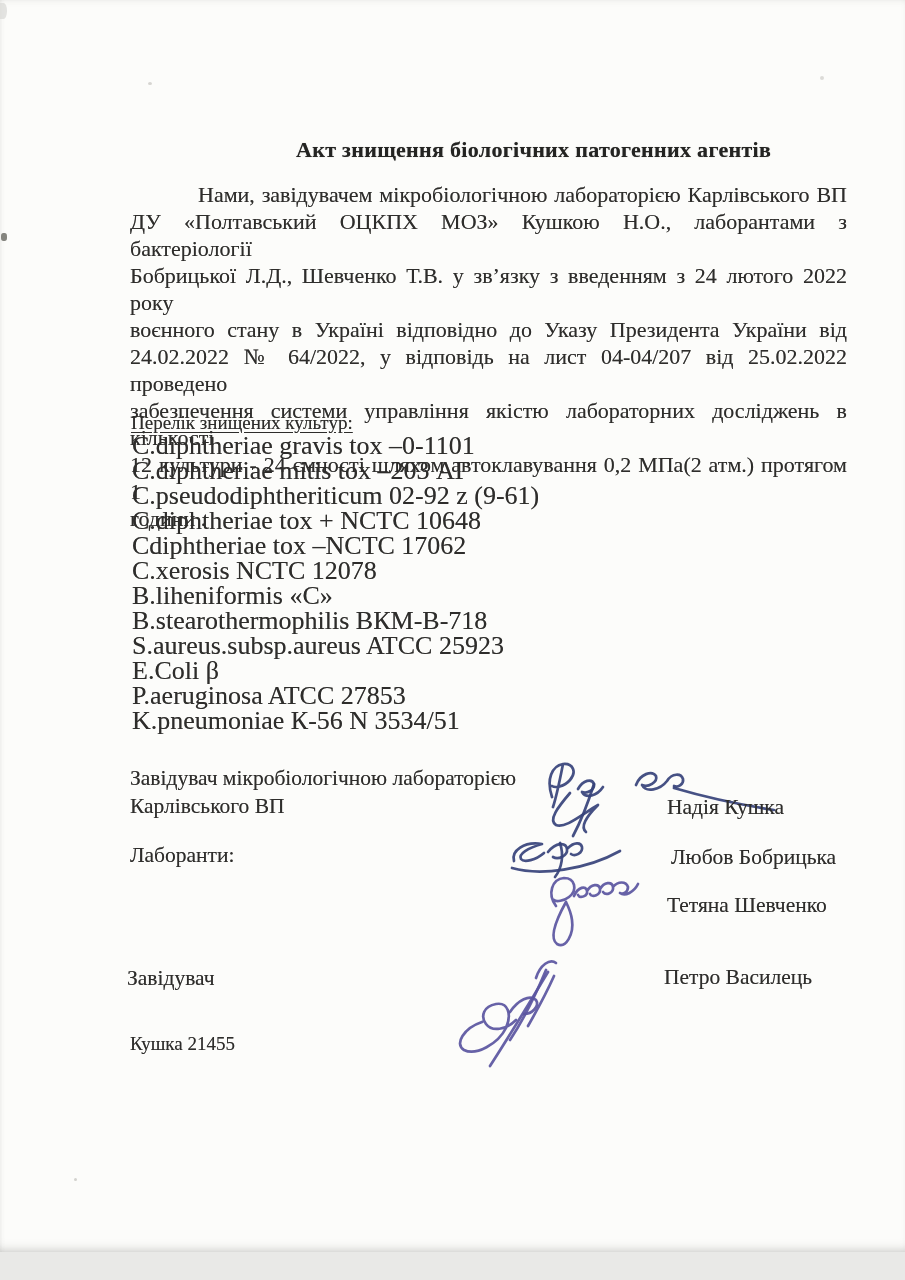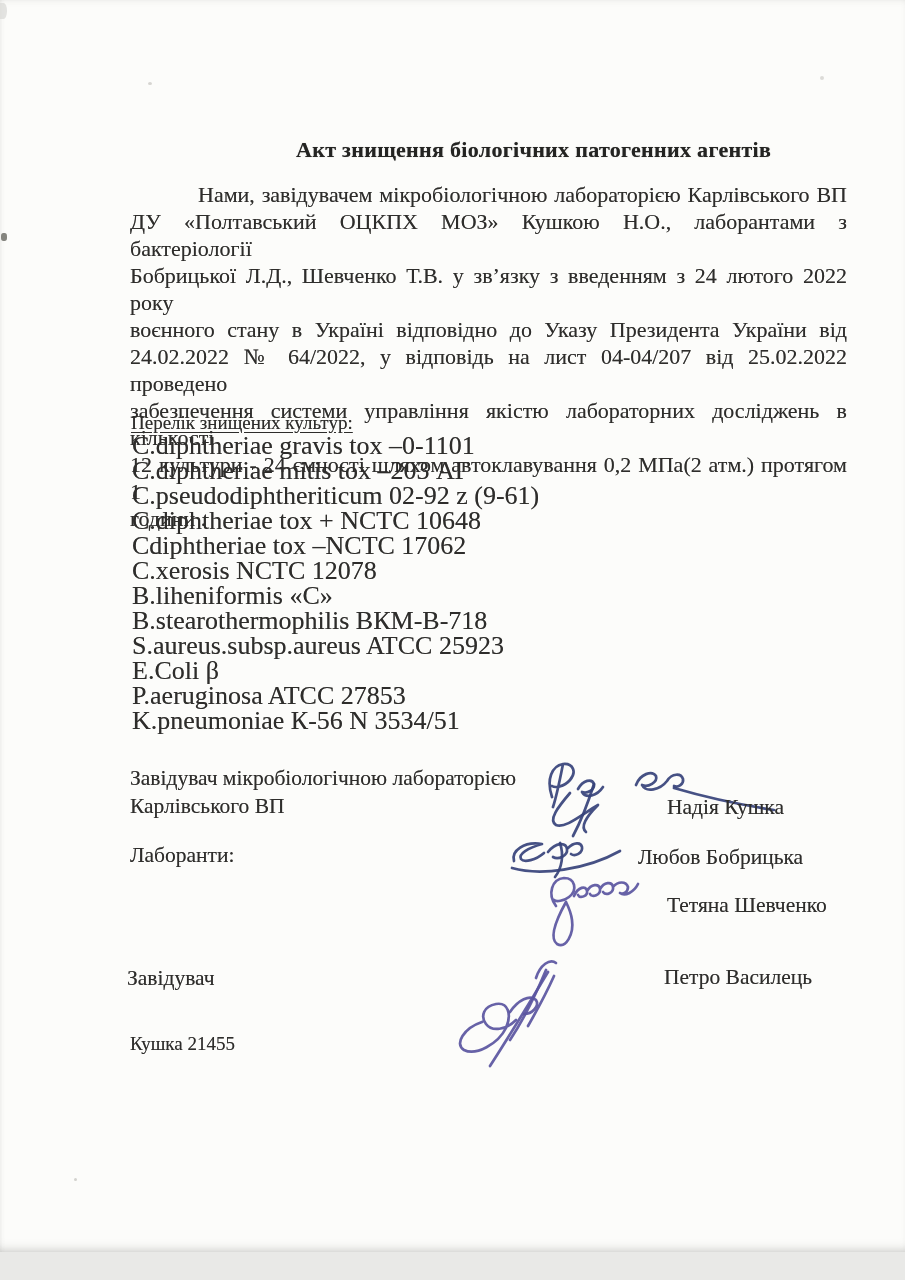--- a/index.html
+++ b/index.html
@@ -41,21 +41,21 @@
   }
   .sig-label,.sig-name,.footer-note{
     position:absolute;font-size:21.5px;white-space:nowrap;
     text-shadow:0 0 .6px rgba(45,45,45,.5);
   }
   .lbl-r1a{left:130px;top:766px;}
   .lbl-r1b{left:130px;top:794px;}
   .lbl-r2 {left:130px;top:843px;}
   .lbl-r4 {left:127px;top:966px;}
   .name-r1{left:667px;top:795px;}
-  .name-r2{left:638px;top:845px;}
+  .name-r2{left:671px;top:845px;}
   .name-r3{left:667px;top:893px;}
   .name-r4{left:664px;top:965px;}
   .footer-note{left:130px;top:1033px;font-size:19px;}
   .sig{position:absolute;}
   .sig path{fill:none;stroke-width:2.7;stroke-linecap:round;stroke-linejoin:round;opacity:.92;}
   .sig-1{left:536px;top:757px;}
   .sig-2{left:506px;top:831px;}
   .sig-3{left:538px;top:870px;}
   .sig-4{left:448px;top:950px;}
   .artifact{position:absolute;border-radius:50%;}

